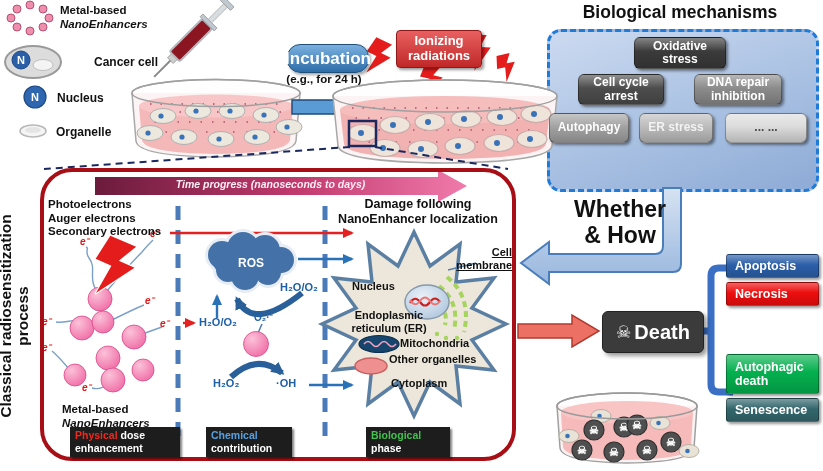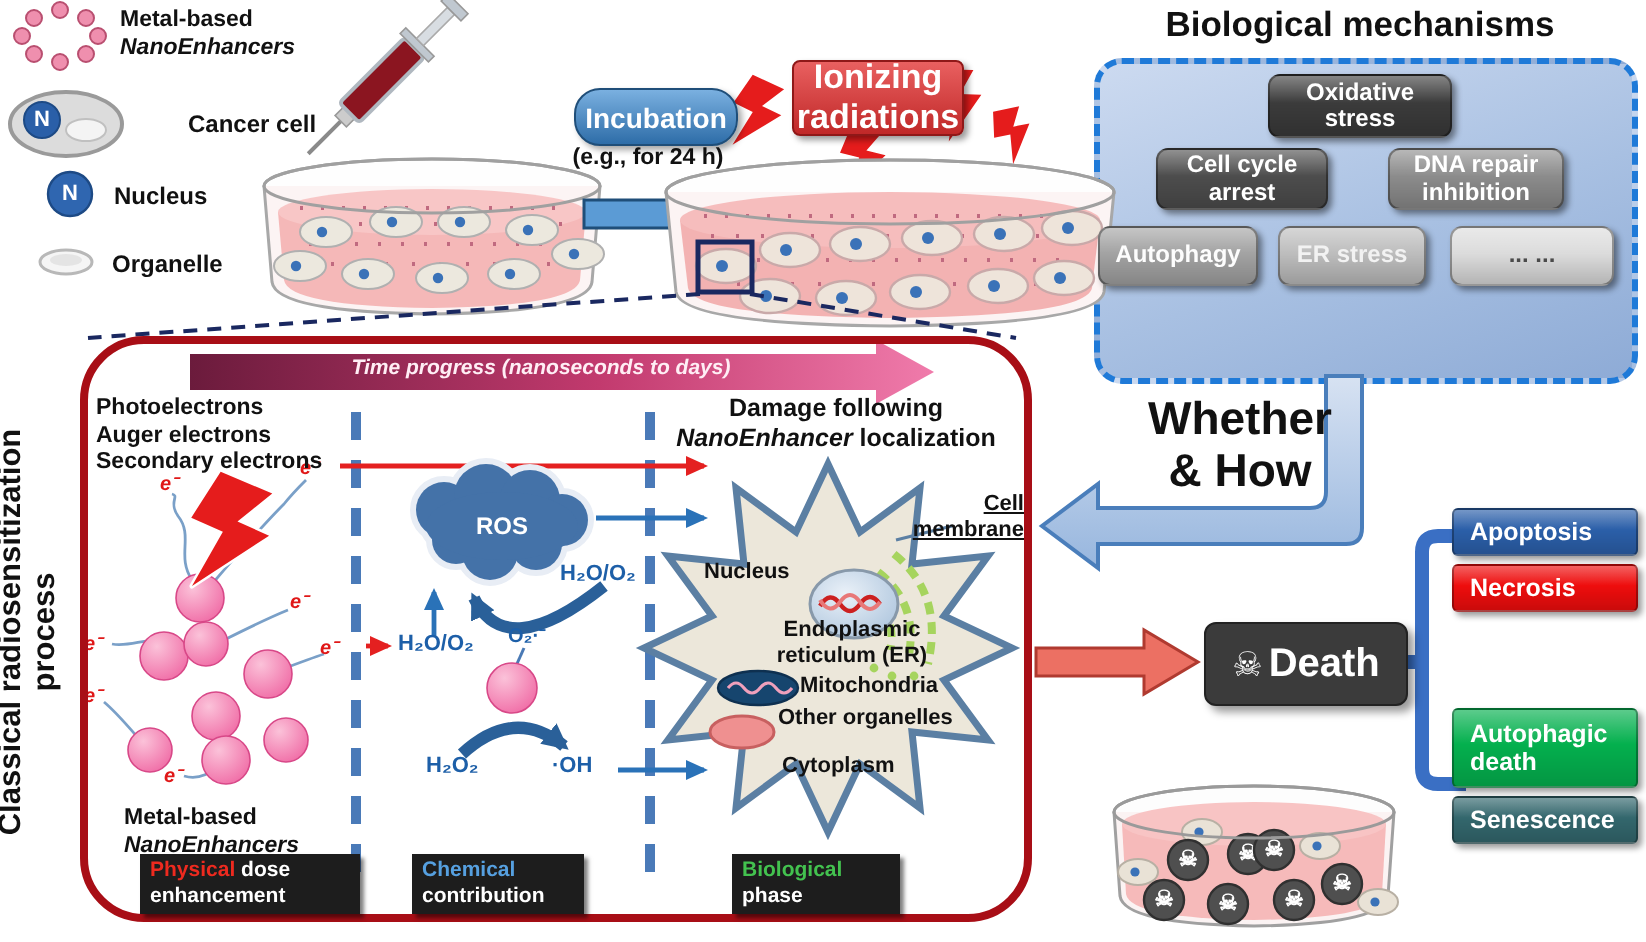--- a/index.html
+++ b/index.html
@@ -13,25 +13,25 @@
           border:3px dashed #1f7ad8;border-radius:14px;
           background:linear-gradient(160deg,#ccdaf0 0%,#a8c0e2 55%,#8eabd6 100%);}
   .redbox{position:absolute;left:40px;top:168px;width:468px;height:285px;z-index:2;
           border:4px solid #a80e16;border-radius:32px;background:transparent;pointer-events:none;}
   .txt{position:absolute;z-index:3;}
   .bio-btn{position:absolute;z-index:3;display:flex;align-items:center;justify-content:center;
            text-align:center;font-weight:bold;font-size:12px;line-height:1.1;border-radius:6px;
            border:1px solid rgba(0,0,0,.35);box-shadow:2px 2px 3px rgba(0,0,0,.45);
            background-image:linear-gradient(rgba(255,255,255,.38),rgba(255,255,255,0) 45%,rgba(0,0,0,.18));}
   .inc-btn{position:absolute;z-index:3;display:flex;align-items:center;justify-content:center;
-           left:287px;top:44px;width:80px;height:27px;color:#fff;font-weight:bold;font-size:14px;
+           left:287px;top:44px;width:80px;height:27px;color:#fff;font-weight:bold;font-size:17px;
            background:linear-gradient(#7ab0e0,#2e6da8);border:1.5px solid #1f4e79;border-radius:13px;
            box-shadow:2px 2px 3px rgba(0,0,0,.35);}
   .rad-btn{position:absolute;z-index:3;display:flex;align-items:center;justify-content:center;
-           left:396px;top:30px;width:84px;height:36px;color:#fff;font-weight:bold;font-size:17px;
+           left:396px;top:30px;width:84px;height:36px;color:#fff;font-weight:bold;font-size:13px;
            line-height:1.15;text-align:center;background:linear-gradient(#e96060,#c02828);
            border:1px solid #8f1818;border-radius:4px;box-shadow:2px 2px 3px rgba(0,0,0,.4);}
   .phase{position:absolute;z-index:3;background:#1d1d1d;color:#fff;font-weight:bold;font-size:10.5px;
          line-height:1.25;padding:2px 5px;box-shadow:2px 2px 2px rgba(0,0,0,.5);}
   .outcome{position:absolute;z-index:3;left:726px;width:93px;display:flex;flex-direction:column;
            justify-content:center;color:#fff;font-weight:bold;font-size:12.5px;line-height:1.12;
            padding-left:8px;box-sizing:border-box;border-radius:3px;border:1px solid rgba(0,0,0,.3);
            box-shadow:2px 2px 3px rgba(0,0,0,.4);
            background-image:linear-gradient(rgba(255,255,255,.35),rgba(255,255,255,0) 45%,rgba(0,0,0,.15));}
   .death{position:absolute;z-index:3;left:602px;top:311px;width:100px;height:40px;background:#3b3b3b;
@@ -367,36 +367,36 @@
     <div>Photoelectrons</div>
     <div>Auger electrons</div>
     <div>Secondary electrons</div>
   </div>
   <div class="txt" style="left:62px;top:403px;width:130px;font-size:11.5px;line-height:1.2;">
     <div class="b">Metal-based</div>
     <div class="b" style="font-style:italic;">NanoEnhancers</div>
   </div>
   <div class="txt b ctr" style="left:328px;top:197px;width:180px;font-size:12.5px;line-height:1.2;">
     <div>Damage following</div>
-    <div><span style="font-style:italic;">NanoEnhancer</span><span> localization</span></div>
+    <div><span style="">NanoEnhancer</span><span> localization</span></div>
   </div>
 
   <div class="txt b ctr" style="left:228px;top:256px;width:46px;font-size:12px;color:#fff;">ROS</div>
   <div class="txt b" style="left:280px;top:281px;font-size:11px;color:#1d5fa8;">H₂O/O₂</div>
   <div class="txt b" style="left:199px;top:316px;font-size:11px;color:#1d5fa8;">H₂O/O₂</div>
   <div class="txt b" style="left:254px;top:310px;font-size:10px;color:#1d5fa8;">O₂·⁻</div>
   <div class="txt b" style="left:213px;top:377px;font-size:11px;color:#1d5fa8;">H₂O₂</div>
   <div class="txt b" style="left:276px;top:377px;font-size:11px;color:#1d5fa8;">·OH</div>
 
   <div class="txt b" style="left:448px;top:246px;width:64px;font-size:11px;line-height:1.2;text-align:right;text-decoration:underline;">
     <div>Cell</div>
     <div>membrane</div>
   </div>
   <div class="txt b" style="left:352px;top:280px;font-size:11px;">Nucleus</div>
-  <div class="txt b ctr" style="left:346px;top:309px;width:86px;font-size:11px;line-height:1.2;margin-left:37px;">
+  <div class="txt b ctr" style="left:346px;top:309px;width:86px;font-size:11px;line-height:1.2;">
     <div>Endoplasmic</div>
     <div>reticulum (ER)</div>
   </div>
   <div class="txt b" style="left:400px;top:337px;font-size:11px;">Mitochondria</div>
   <div class="txt b" style="left:389px;top:353px;font-size:11px;">Other organelles</div>
   <div class="txt b" style="left:391px;top:377px;font-size:11px;">Cytoplasm</div>
 
   <div class="phase" style="left:70px;top:427px;width:100px;height:26px;">
     <div><span class="b" style="color: rgb(237, 42, 31);">Physical</span><span> dose</span></div>
     <div>enhancement</div>

